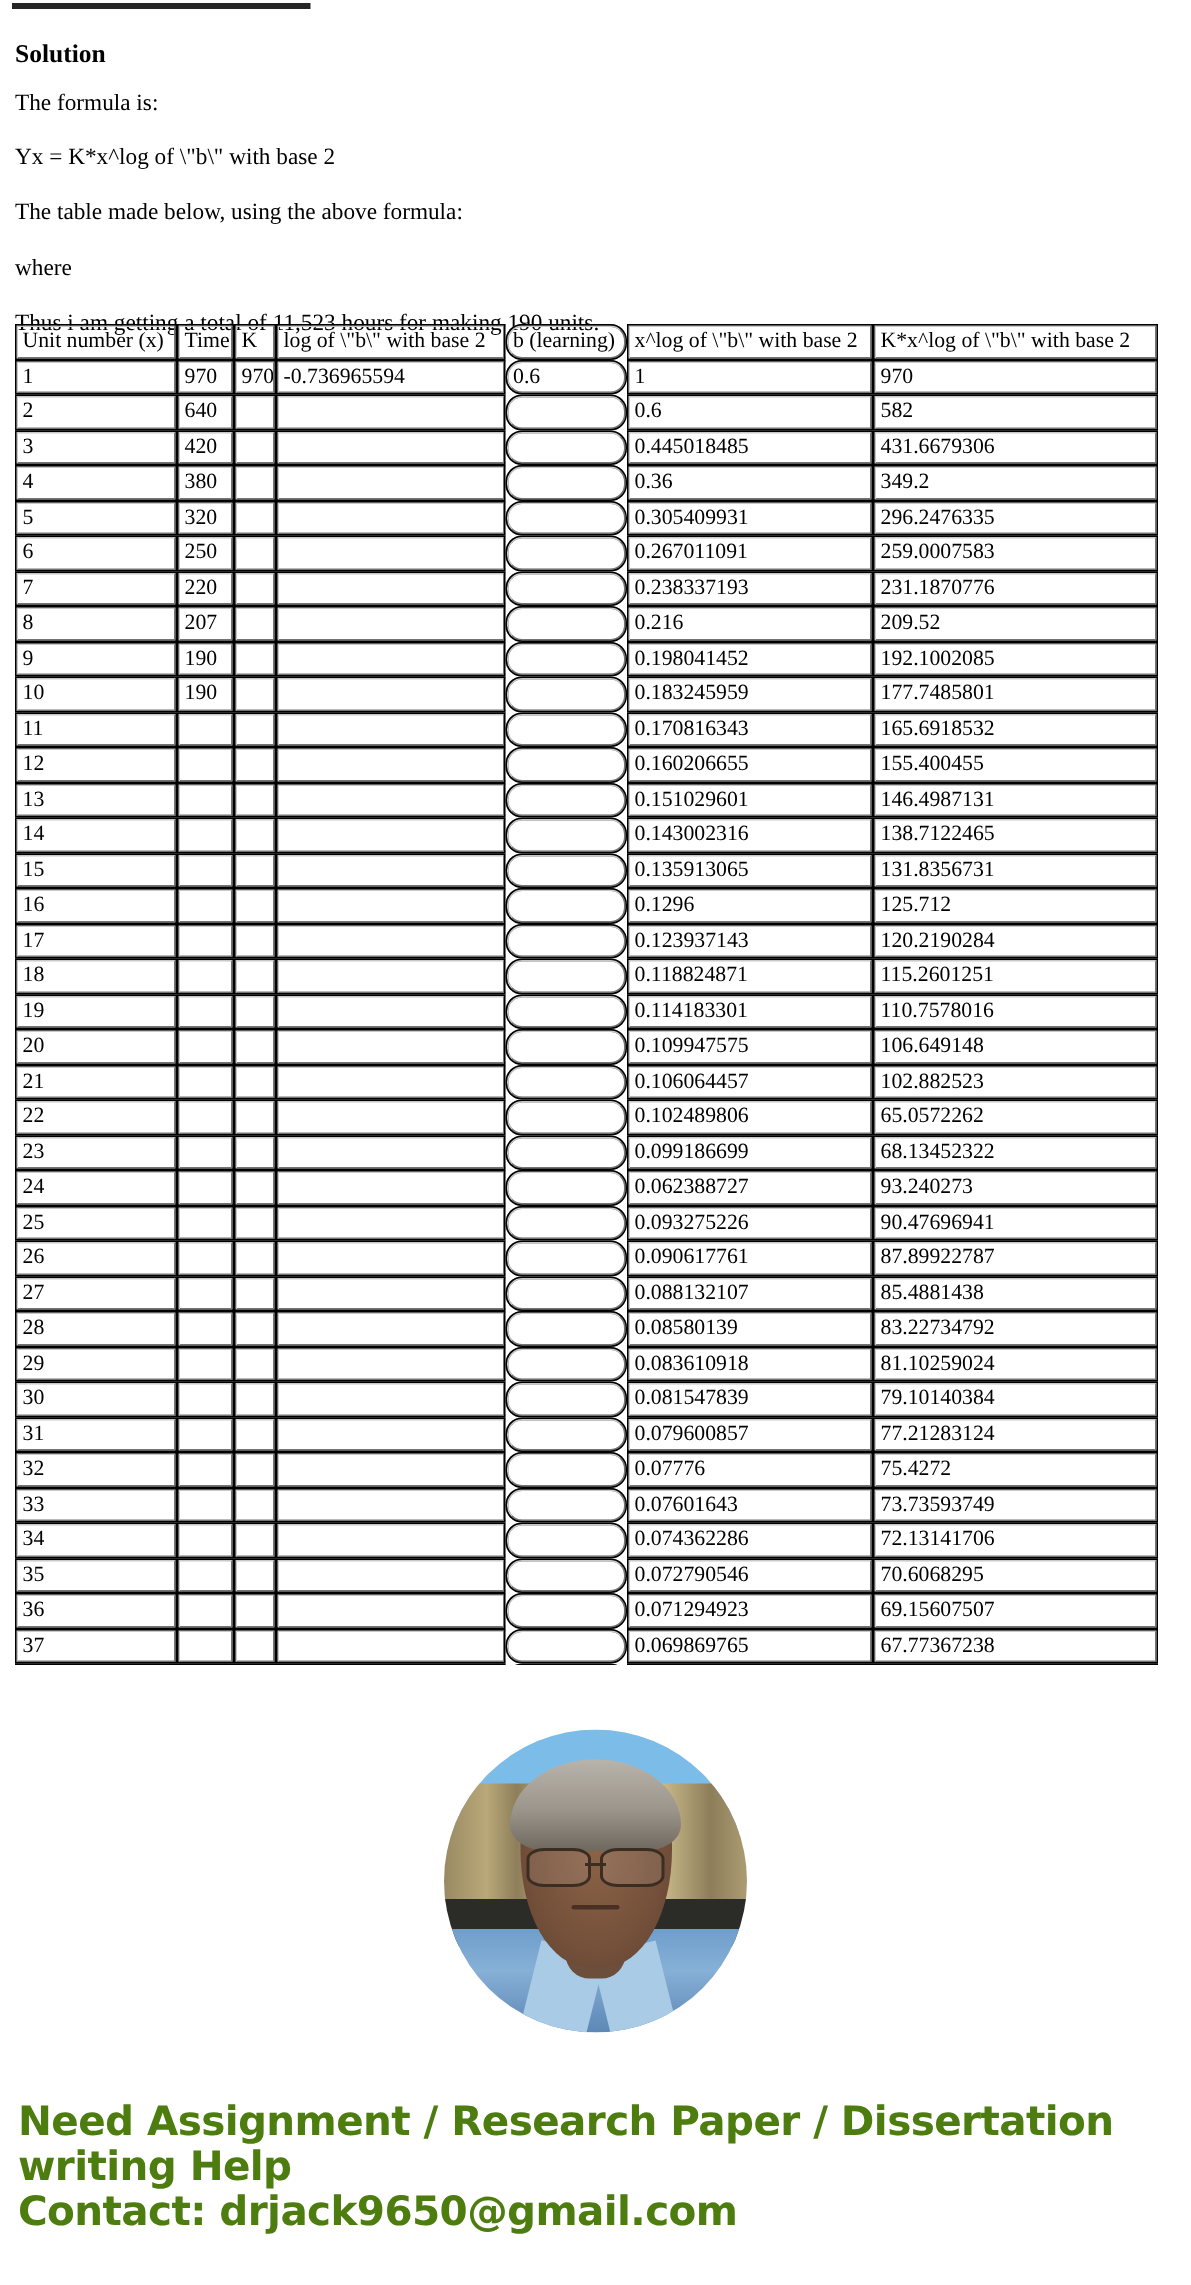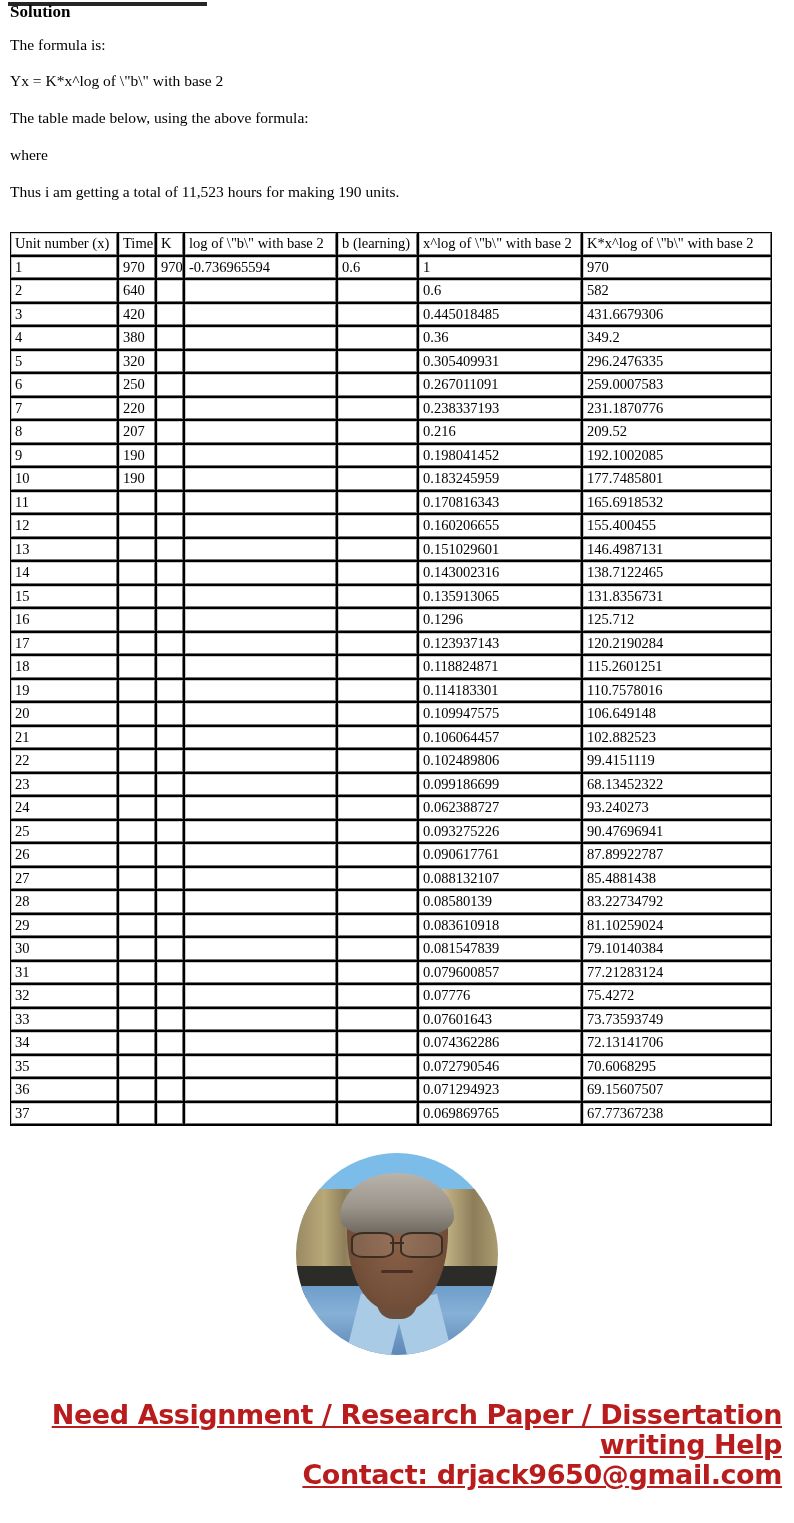--- a/index.html
+++ b/index.html
@@ -23,41 +23,41 @@
     top: 2px;
     width: 199px;
     height: 4px;
     background: #262626;
   }
 
   
   .prose {
     position: absolute;
     left: 10px;
-    top: 2px;
+    top: 26px;
     width: 770px;
   }
   .prose h2 {
     font-family: "Liberation Serif", "DejaVu Serif", serif;
     font-size: 17px;
     font-weight: bold;
     margin: 0 0 14px 0;
     line-height: 1.15;
   }
   .prose p {
     font-size: 15.5px;
     line-height: 1.15;
     margin: 0 0 19px 0;
   }
 
   
   .table-wrap {
     position: absolute;
     left: 10px;
-    top: 232px;
+    top: 216px;
     width: 764px;
     height: 894px;
     overflow: hidden;
   }
   table.calc {
     border-collapse: separate;
     border-spacing: 0;
     width: 762px;
     table-layout: fixed;
     font-size: 14.5px;
@@ -75,21 +75,21 @@
     white-space: nowrap;
     overflow: hidden;
     box-sizing: border-box;
     font-family: "Liberation Serif", "DejaVu Serif", serif;
   }
   
   .c0 { width: 108px; }
   .c1 { width: 38px; }
   .c2 { width: 28px; }
   .c3 { width: 153px; }
-  .c4 { width: 81px; }
+  .c4 { width: 81px; border-radius: 11px; }
   .c5 { width: 164px; }
   .c6 { width: 190px; }
 
   
   .portrait {
     position: absolute;
     left: 296px;
     top: 1153px;
     width: 202px;
     height: 202px;
@@ -158,28 +158,27 @@
     background: #4a3024;
     border-radius: 2px;
   }
 
   
   .promo {
     position: absolute;
     left: 12px;
     top: 1400px;
     width: 770px;
-    text-align: right;
+    text-align: left;
     font-family: "DejaVu Sans", "Liberation Sans", sans-serif;
     font-weight: bold;
     font-size: 27px;
     line-height: 30px;
     letter-spacing: -0.4px;
-    color: #b91c1c;
-    text-decoration: underline;
+    color: #4d7c0f;
   }
   .promo .line2 { display: block; }
   .promo .line3 { display: block; }
 </style>
 </head>
 <body>
 
 <div class="top-rule"></div>
 
 <div class="prose">
@@ -394,21 +393,21 @@
           <td class="c5">0.106064457</td>
           <td class="c6">102.882523</td>
         </tr>
         <tr>
           <td class="c0">22</td>
           <td class="c1"></td>
           <td class="c2"></td>
           <td class="c3"></td>
           <td class="c4"></td>
           <td class="c5">0.102489806</td>
-          <td class="c6">99.4151119</td>
+          <td class="c6">65.0572262</td>
         </tr>
         <tr>
           <td class="c0">23</td>
           <td class="c1"></td>
           <td class="c2"></td>
           <td class="c3"></td>
           <td class="c4"></td>
           <td class="c5">0.099186699</td>
           <td class="c6">68.13452322</td>
         </tr>

